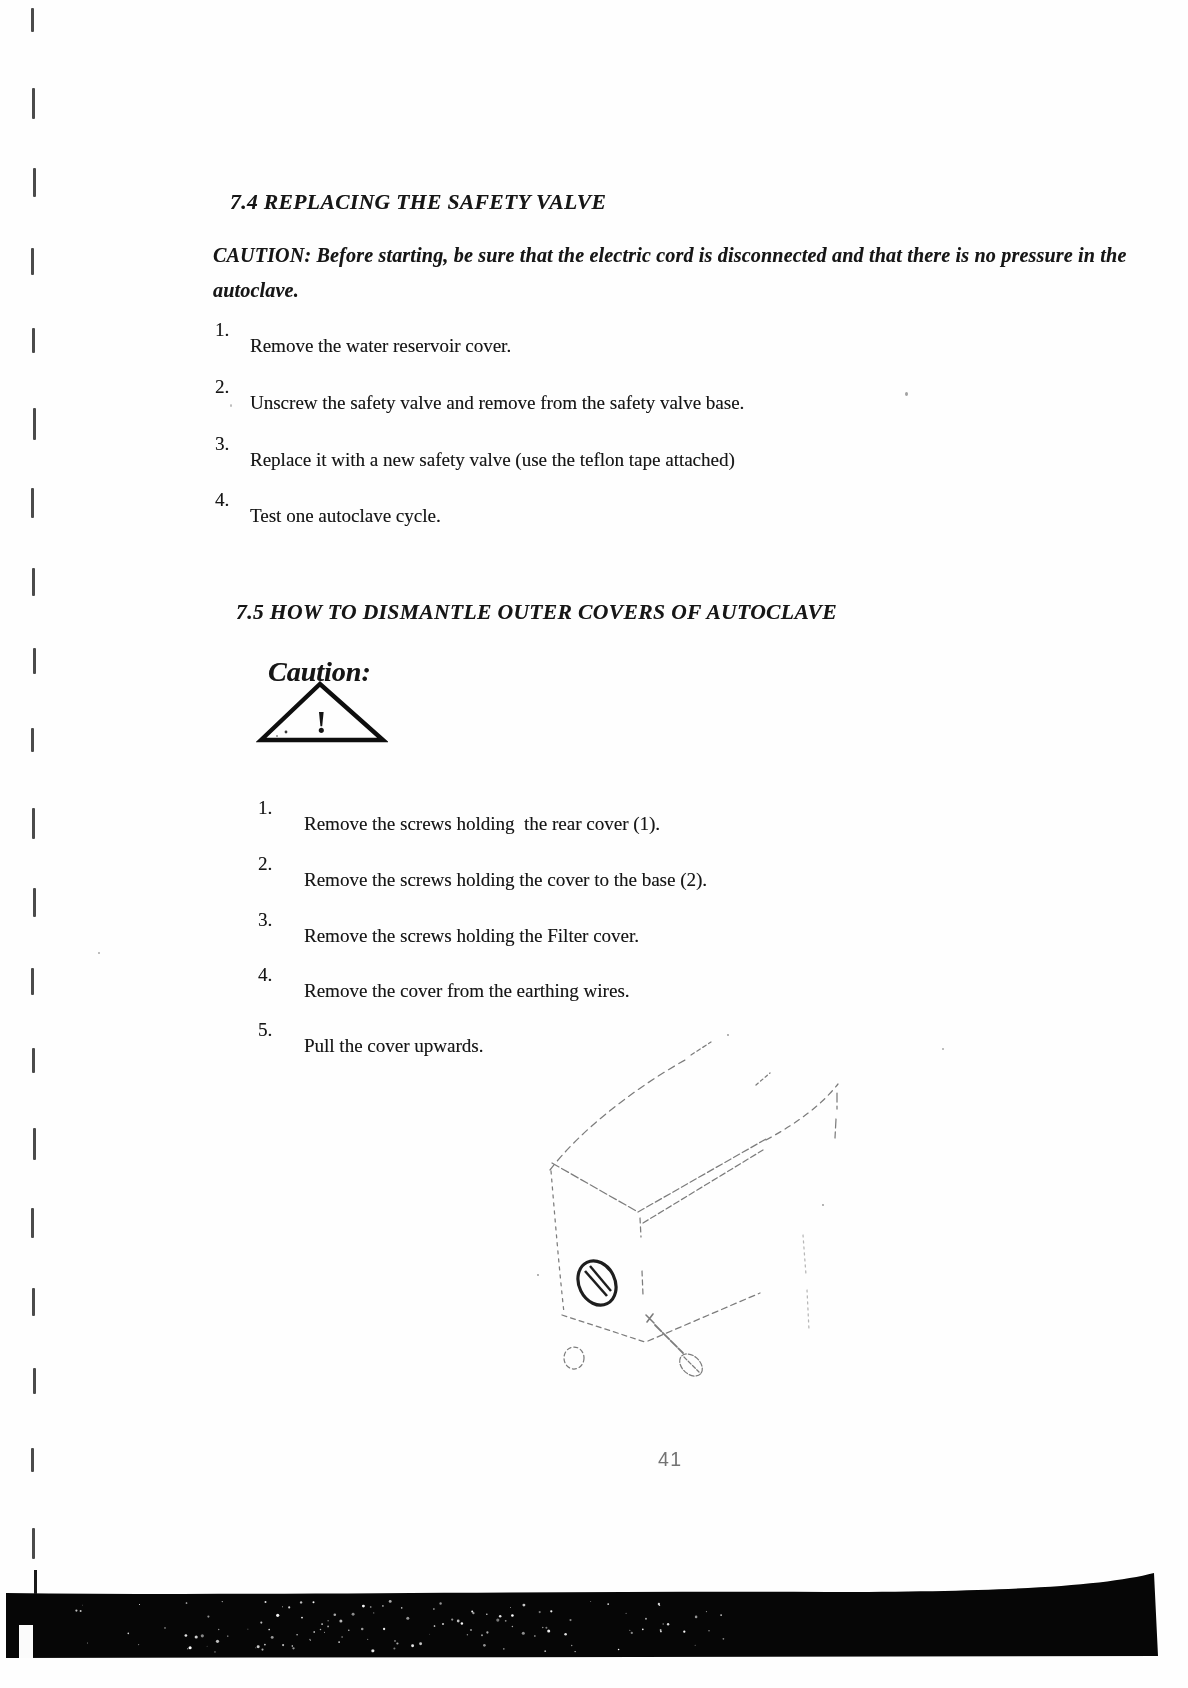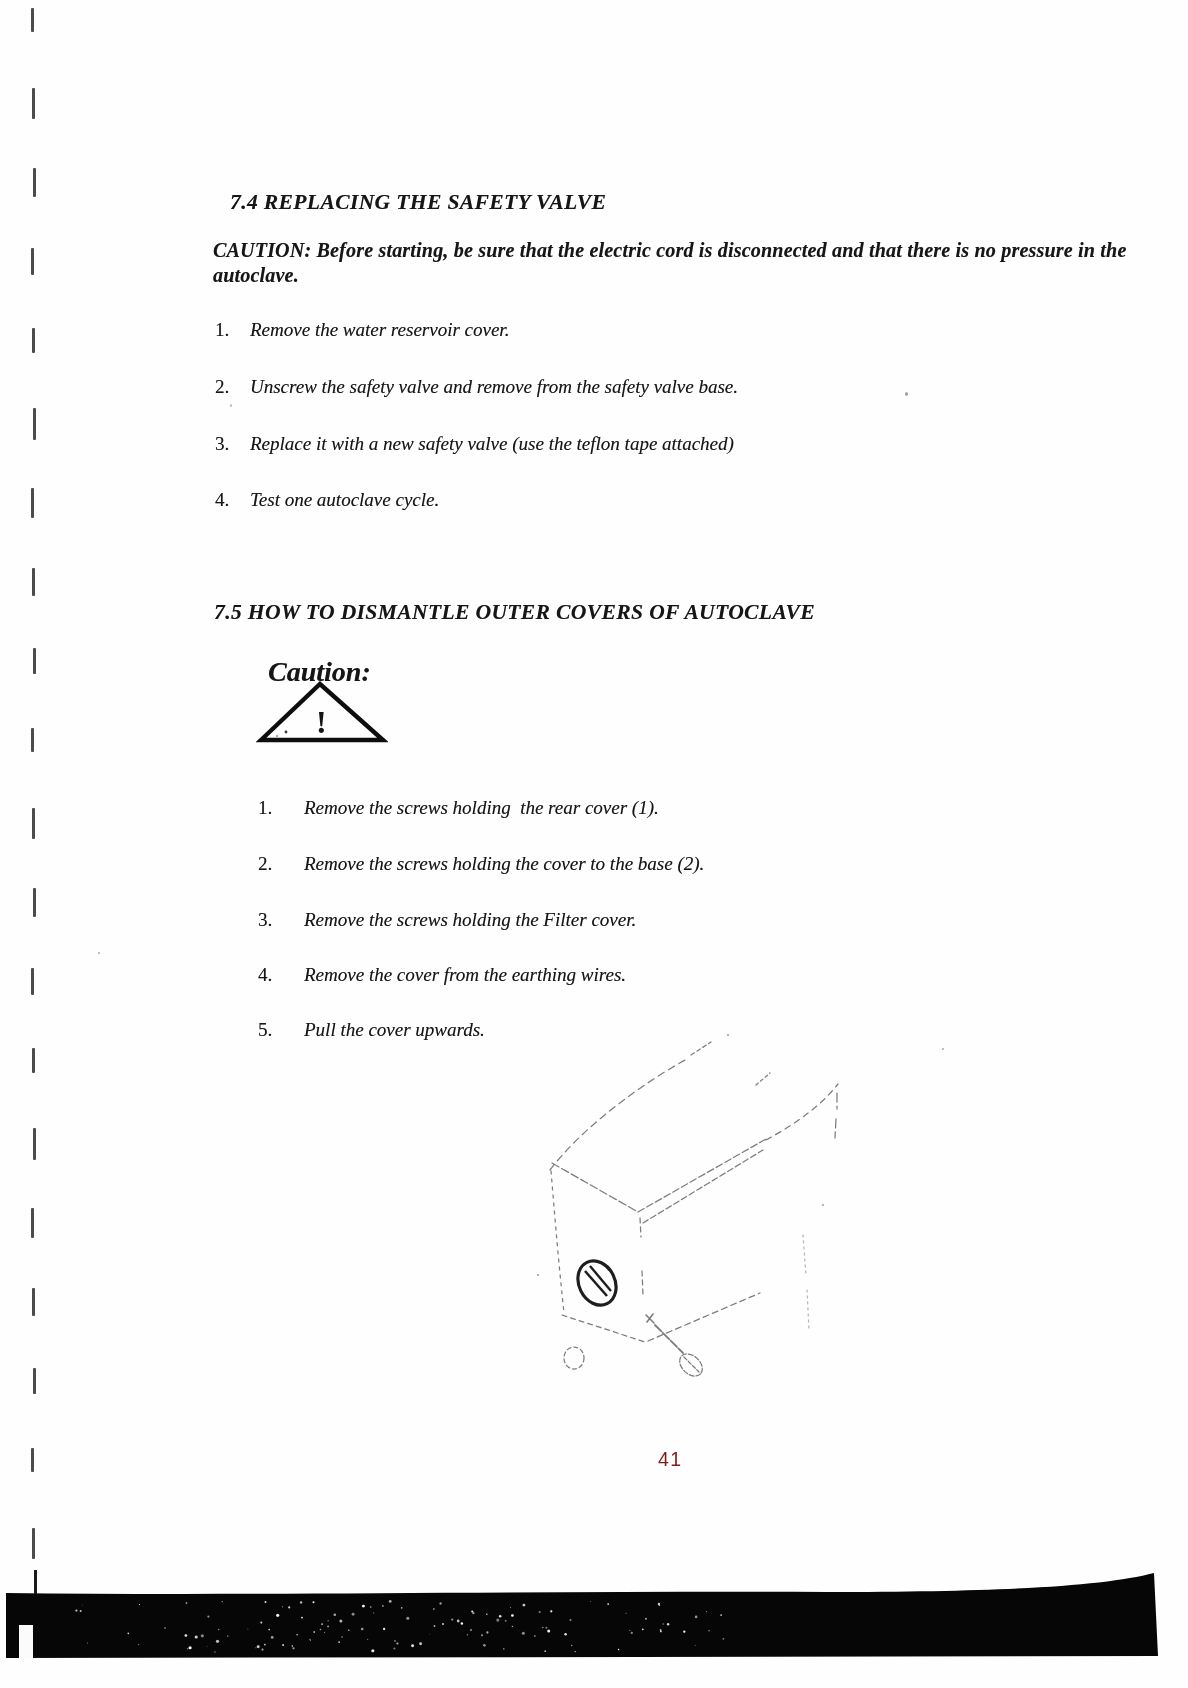--- a/index.html
+++ b/index.html
@@ -12,32 +12,32 @@
   
   .tick{position:absolute;width:3px;background:#2b2b2b;border-radius:1px;opacity:.85;}
   .speck-dot{position:absolute;border-radius:50%;background:#555;}
   
   .sec-heading{
     position:absolute;font-size:21.5px;font-weight:bold;font-style:italic;
     letter-spacing:.4px;white-space:nowrap;
     text-shadow:.2px .2px .4px rgba(10,10,10,.45);
   }
   .h74{left:230px;top:190px;}
-  .h75{left:214px;top:600px;}
+  .h75{left:236px;top:600px;}
   
   .cautionA{
     position:absolute;left:213px;top:238px;width:920px;
-    font-size:20px;font-weight:bold;font-style:italic;line-height:25px;
+    font-size:20px;font-weight:bold;font-style:italic;line-height:35px;
     letter-spacing:.2px;text-shadow:.2px .2px .4px rgba(10,10,10,.4);
   }
   
   .step{position:absolute;font-size:19px;line-height:24px;
     text-shadow:.2px .2px .35px rgba(10,10,10,.4);}
   .step .num{position:absolute;left:0;top:0;}
-  .step .txt{position:absolute;top:0;white-space:pre;font-style:italic;}
+  .step .txt{position:absolute;top:16px;white-space:pre;}
   .stepA{left:215px;}
   .stepA .txt{left:35px;}
   .stepB{left:258px;}
   .stepB .txt{left:46px;}
   
   .caution-label{
     position:absolute;left:268px;top:656px;font-size:28px;
     font-weight:bold;font-style:italic;
     text-shadow:.2px .2px .4px rgba(10,10,10,.45);
   }
@@ -48,21 +48,21 @@
     text-shadow:.2px .2px .4px rgba(10,10,10,.45);
   }
   .caution-block div{white-space:nowrap;}
   .indent{text-indent:9px;}
   
   .figure{position:absolute;left:478px;top:975px;}
   .figure path,.figure line,.figure ellipse{vector-effect:non-scaling-stroke;}
   
   .pagenum{
     position:absolute;left:658px;top:1448px;font-size:19.5px;
-    font-family:"Liberation Sans", sans-serif;letter-spacing:1.5px;color:#7f1d1d;
+    font-family:"Liberation Sans", sans-serif;letter-spacing:1.5px;color:#737373;
   }
   
   .strip{position:absolute;left:6px;top:1570px;}
 </style>
 </head>
 <body>
 
 <div class="page">
 
   <div id="ticks">

